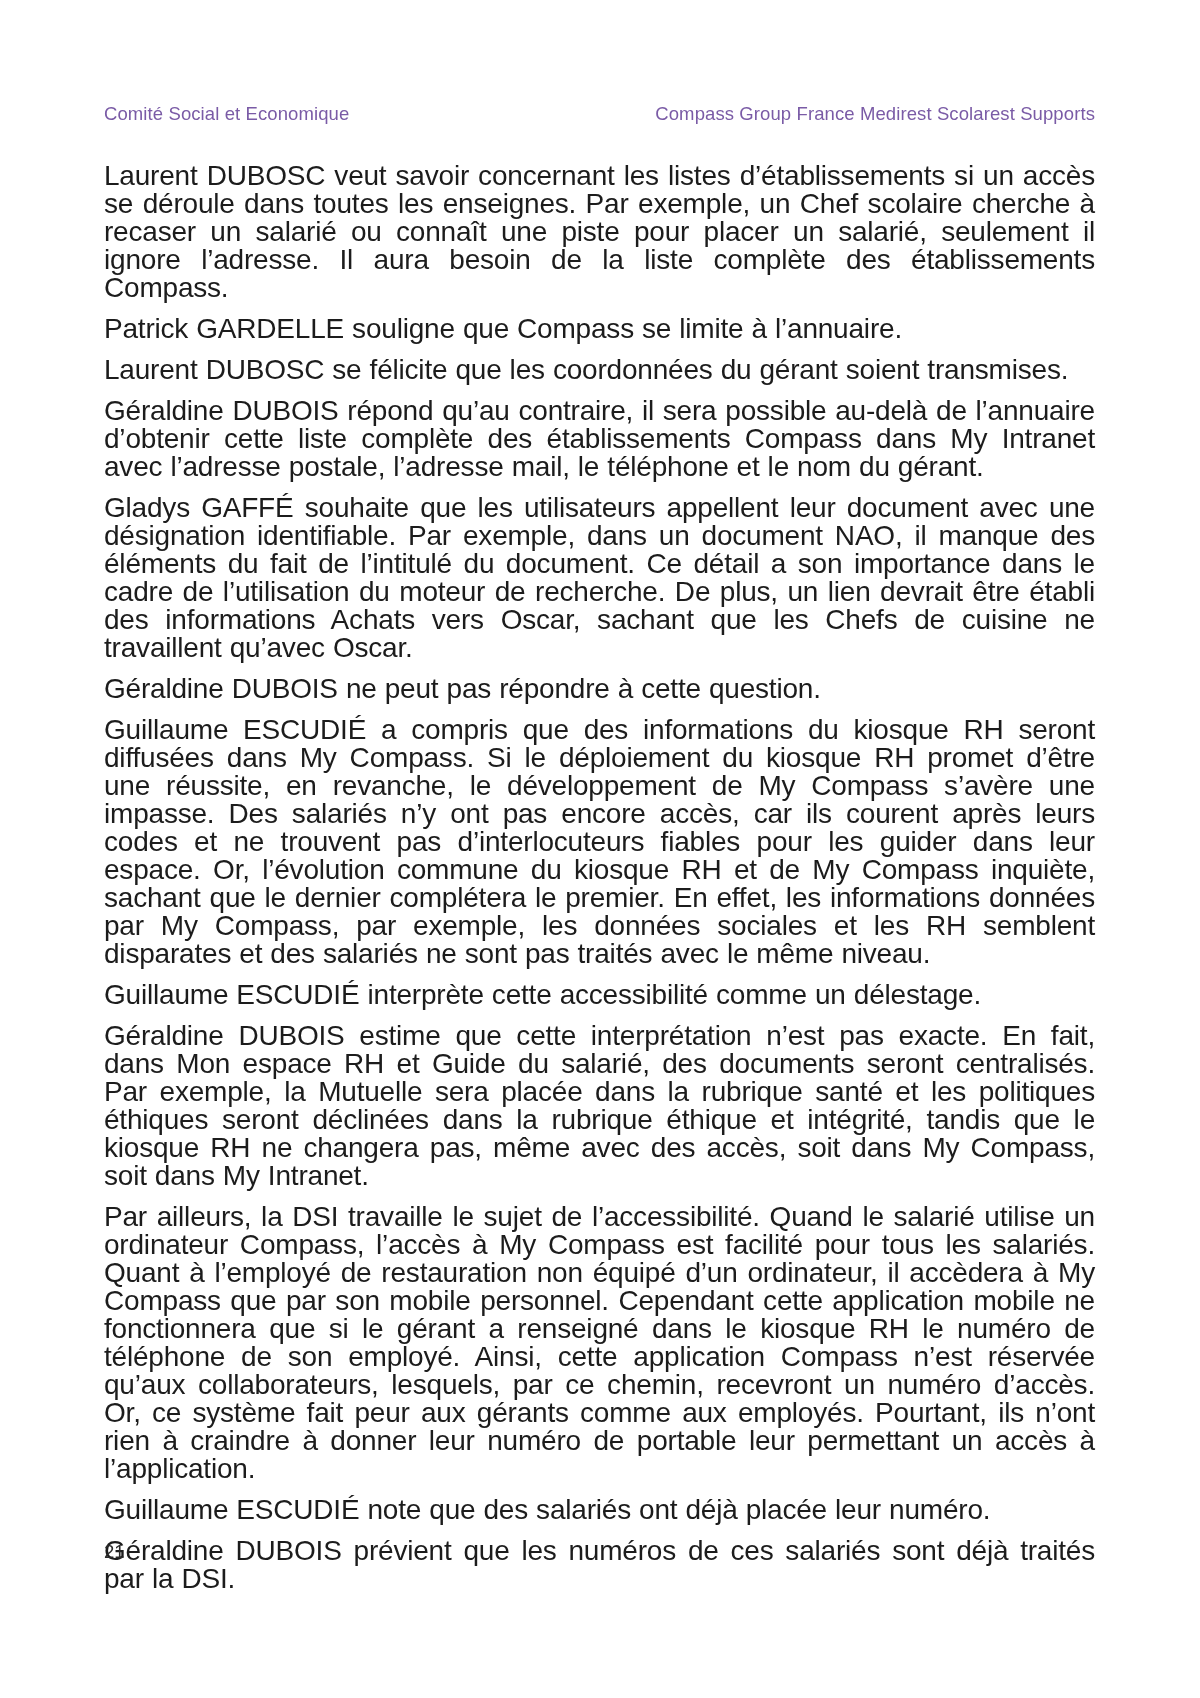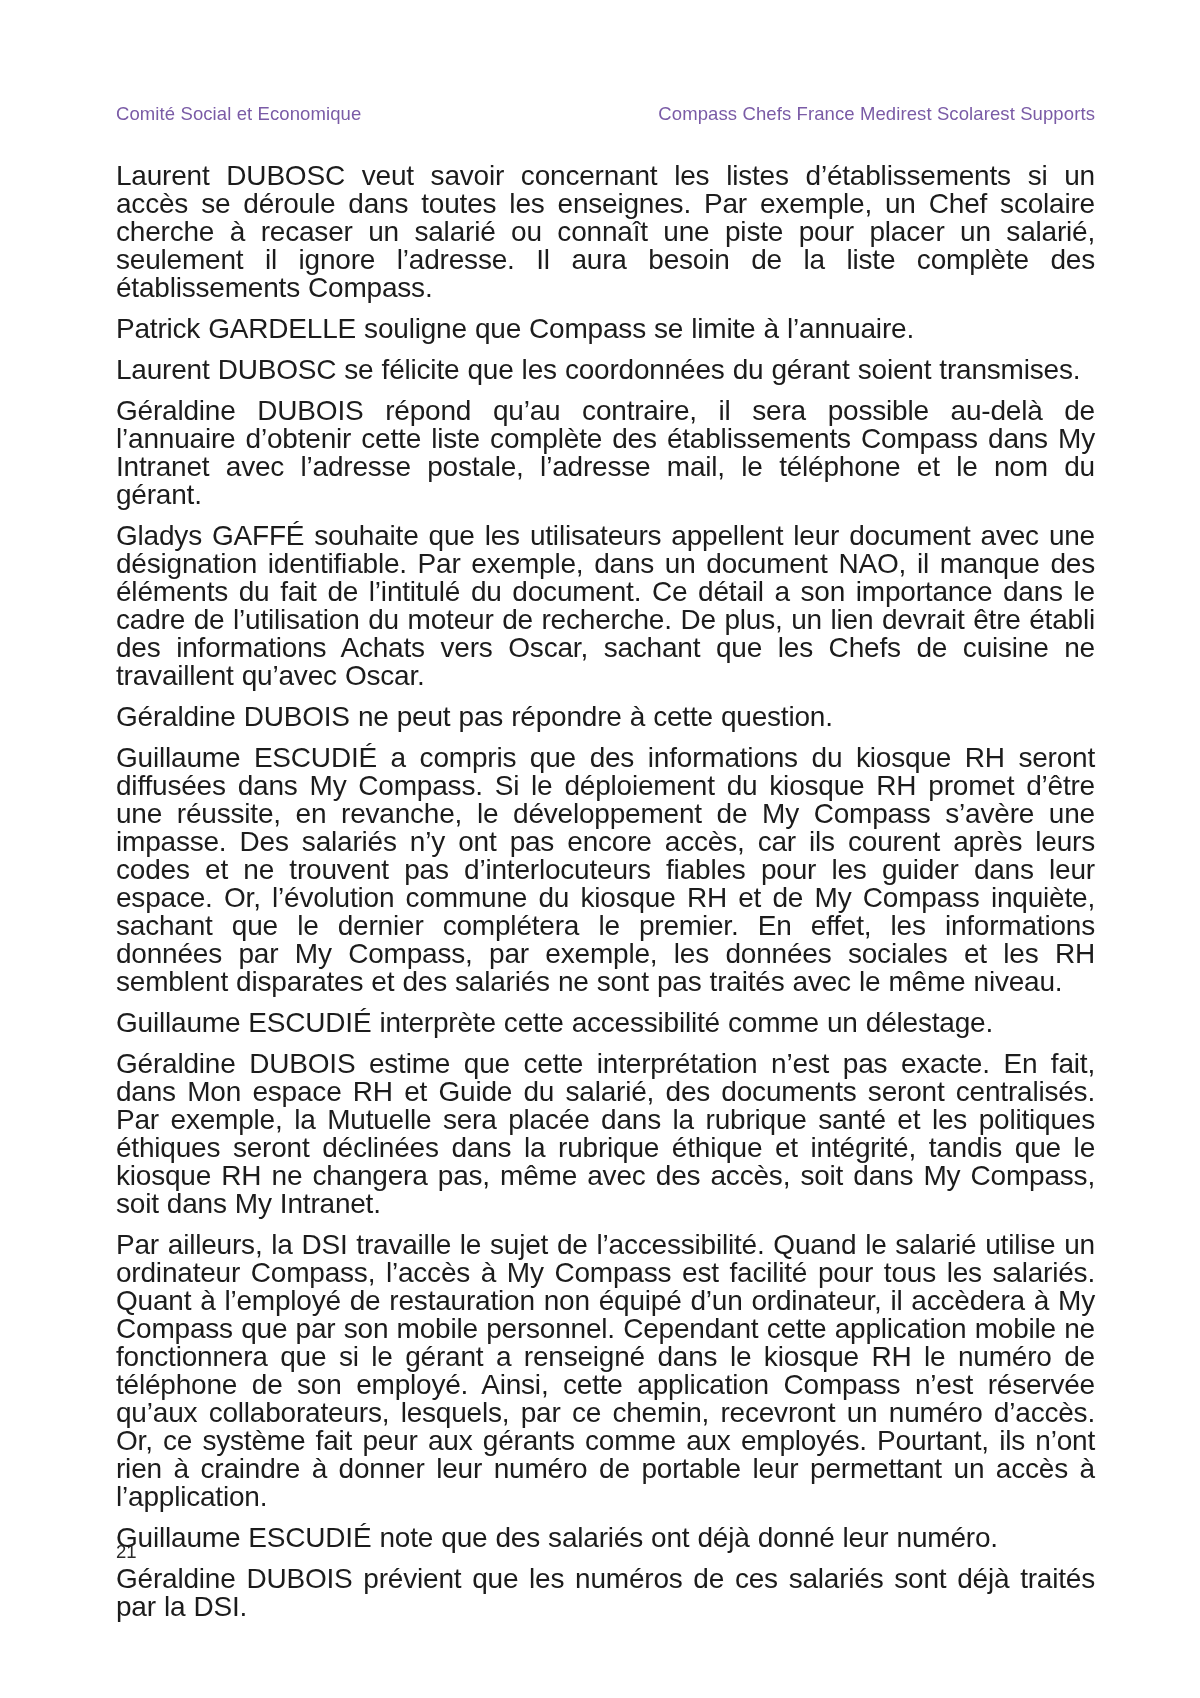--- a/index.html
+++ b/index.html
@@ -11,21 +11,20 @@
     width: 1200px;
     height: 1698px;
     position: relative;
     font-family: "Liberation Sans", sans-serif;
     color: #1c1c1c;
   }
   .page {
     position: absolute;
     inset: 0;
     background: #ffffff;
-    margin-left: 12px;
   }
   .page-header {
     position: absolute;
     top: 103px;
     left: 104px;
     right: 105px;
     display: flex;
     justify-content: space-between;
     align-items: baseline;
     font-size: 18.5px;
@@ -64,35 +63,35 @@
     color: #2a2a2a;
   }
 </style>
 </head>
 <body>
 
 <div class="page">
 
   <header class="page-header">
     <span>Comité Social et Economique</span>
-    <span>Compass Chefs France Medirest Scolarest Supports</span>
+    <span>Compass Group France Medirest Scolarest Supports</span>
   </header>
 
   <main class="doc-body">
     <p>Laurent DUBOSC veut savoir concernant les listes d’établissements si un accès se déroule dans toutes les enseignes. Par exemple, un Chef scolaire cherche à recaser un salarié ou connaît une piste pour placer un salarié, seulement il ignore l’adresse. Il aura besoin de la liste complète des établissements Compass.</p>
     <p>Patrick GARDELLE souligne que Compass se limite à l’annuaire.</p>
     <p>Laurent DUBOSC se félicite que les coordonnées du gérant soient transmises.</p>
     <p>Géraldine DUBOIS répond qu’au contraire, il sera possible au-delà de l’annuaire d’obtenir cette liste complète des établissements Compass dans My Intranet avec l’adresse postale, l’adresse mail, le téléphone et le nom du gérant.</p>
     <p>Gladys GAFFÉ souhaite que les utilisateurs appellent leur document avec une désignation identifiable. Par exemple, dans un document NAO, il manque des éléments du fait de l’intitulé du document. Ce détail a son importance dans le cadre de l’utilisation du moteur de recherche. De plus, un lien devrait être établi des informations Achats vers Oscar, sachant que les Chefs de cuisine ne travaillent qu’avec Oscar.</p>
     <p>Géraldine DUBOIS ne peut pas répondre à cette question.</p>
     <p>Guillaume ESCUDIÉ a compris que des informations du kiosque RH seront diffusées dans My Compass. Si le déploiement du kiosque RH promet d’être une réussite, en revanche, le développement de My Compass s’avère une impasse. Des salariés n’y ont pas encore accès, car ils courent après leurs codes et ne trouvent pas d’interlocuteurs fiables pour les guider dans leur espace. Or, l’évolution commune du kiosque RH et de My Compass inquiète, sachant que le dernier complétera le premier. En effet, les informations données par My Compass, par exemple, les données sociales et les RH semblent disparates et des salariés ne sont pas traités avec le même niveau.</p>
     <p>Guillaume ESCUDIÉ interprète cette accessibilité comme un délestage.</p>
     <p>Géraldine DUBOIS estime que cette interprétation n’est pas exacte. En fait, dans Mon espace RH et Guide du salarié, des documents seront centralisés. Par exemple, la Mutuelle sera placée dans la rubrique santé et les politiques éthiques seront déclinées dans la rubrique éthique et intégrité, tandis que le kiosque RH ne changera pas, même avec des accès, soit dans My Compass, soit dans My Intranet.</p>
     <p>Par ailleurs, la DSI travaille le sujet de l’accessibilité. Quand le salarié utilise un ordinateur Compass, l’accès à My Compass est facilité pour tous les salariés. Quant à l’employé de restauration non équipé d’un ordinateur, il accèdera à My Compass que par son mobile personnel. Cependant cette application mobile ne fonctionnera que si le gérant a renseigné dans le kiosque RH le numéro de téléphone de son employé. Ainsi, cette application Compass n’est réservée qu’aux collaborateurs, lesquels, par ce chemin, recevront un numéro d’accès. Or, ce système fait peur aux gérants comme aux employés. Pourtant, ils n’ont rien à craindre à donner leur numéro de portable leur permettant un accès à l’application.</p>
-    <p>Guillaume ESCUDIÉ note que des salariés ont déjà donné leur numéro.</p>
+    <p>Guillaume ESCUDIÉ note que des salariés ont déjà placée leur numéro.</p>
     <p>Géraldine DUBOIS prévient que les numéros de ces salariés sont déjà traités par la DSI.</p>
   </main>
 
   <footer class="page-footer">
     <span class="page-number">21</span>
   </footer>
 
 </div>
 
 </body></html>

